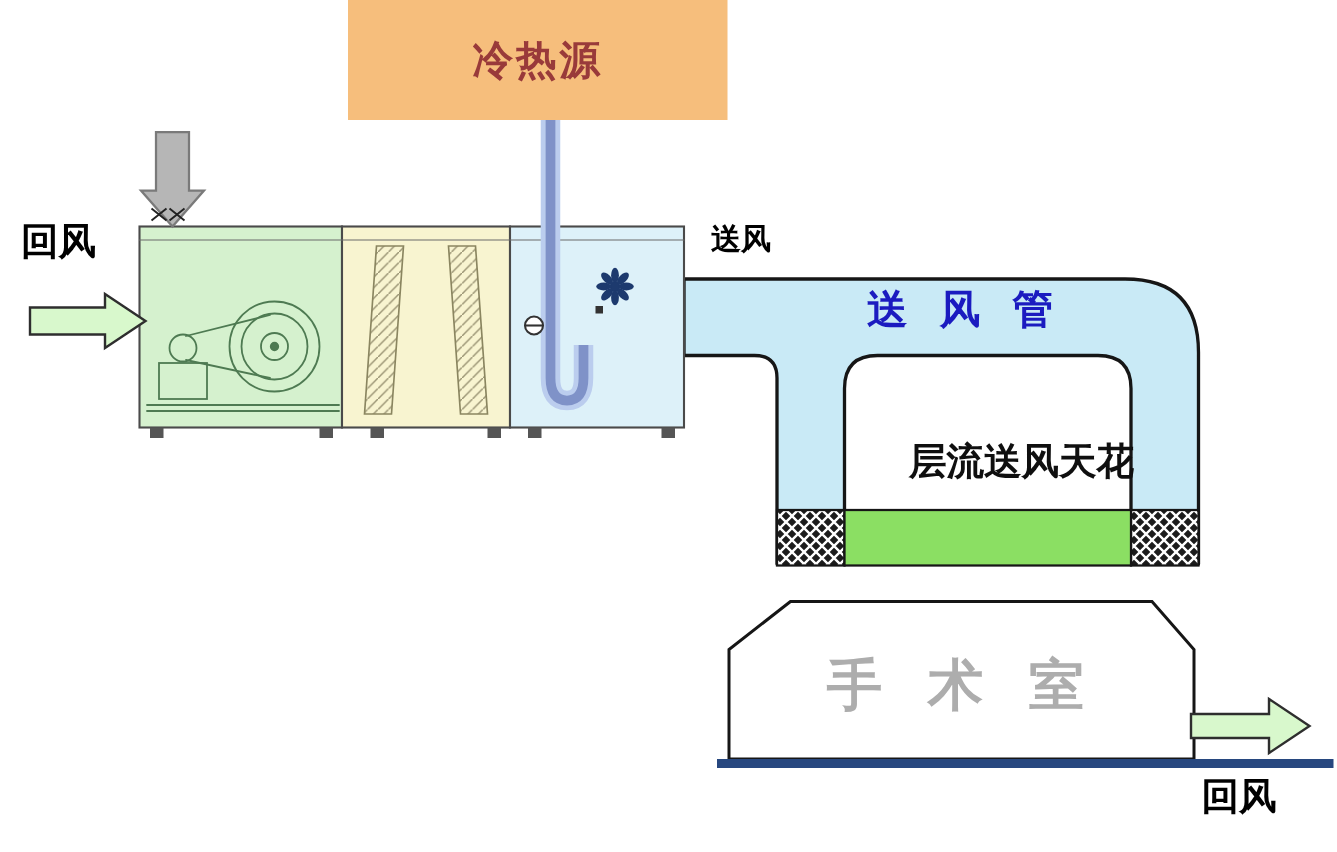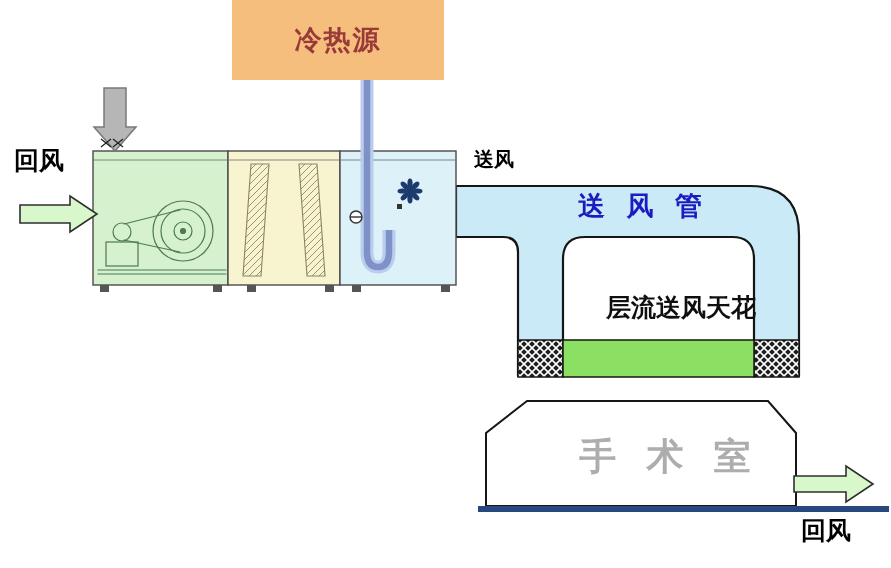--- a/index.html
+++ b/index.html
@@ -5,31 +5,31 @@
   html,body{margin:0;padding:0;background:#ffffff;}
   .wrap{
     position:relative;
     width:891px;height:568px;
     background:#ffffff;
     font-family:"Liberation Sans","DejaVu Sans",sans-serif;
     overflow:hidden;
   }
   .wrap svg{position:absolute;left:0;top:0;z-index:1;}
   .heat-source{
-    position:absolute;left:232px;top:0;width:212px;height:80px;
+    position:absolute;left:232px;top:0;width:253px;height:80px;
     background:#F6BE7C;z-index:2;
     display:flex;align-items:center;justify-content:center;
     font-size:27px;font-weight:bold;color:#993A3A;letter-spacing:2px;
   }
   .lbl{position:absolute;z-index:3;font-weight:bold;color:#000000;white-space:nowrap;}
   .lbl-return-left{left:14px;top:144px;font-size:25px;}
   .lbl-supply-air{left:474px;top:146px;font-size:20px;}
   .lbl-supply-duct{left:578px;top:146px;font-size:27px;color:#1B1BC0;letter-spacing:7px;margin-top:42px;}
   .lbl-laminar{left:561px;top:291px;width:195px;text-align:right;font-size:25px;color:#0F0F0F;}
-  .lbl-room{left:486px;top:432px;width:312px;text-align:center;font-size:37px;color:#ADADAD;letter-spacing:10px;margin-left:28px;}
+  .lbl-room{left:486px;top:432px;width:312px;text-align:center;font-size:37px;color:#ADADAD;letter-spacing:10px;}
   .lbl-return-right{left:801px;top:514px;font-size:25px;}
 </style>
 </head>
 <body>
 
 <div class="wrap">
 
   <svg width="891" height="568" viewBox="0 0 891 568">
     <defs>
       <pattern id="hatch" width="8" height="8" patternUnits="userSpaceOnUse">

